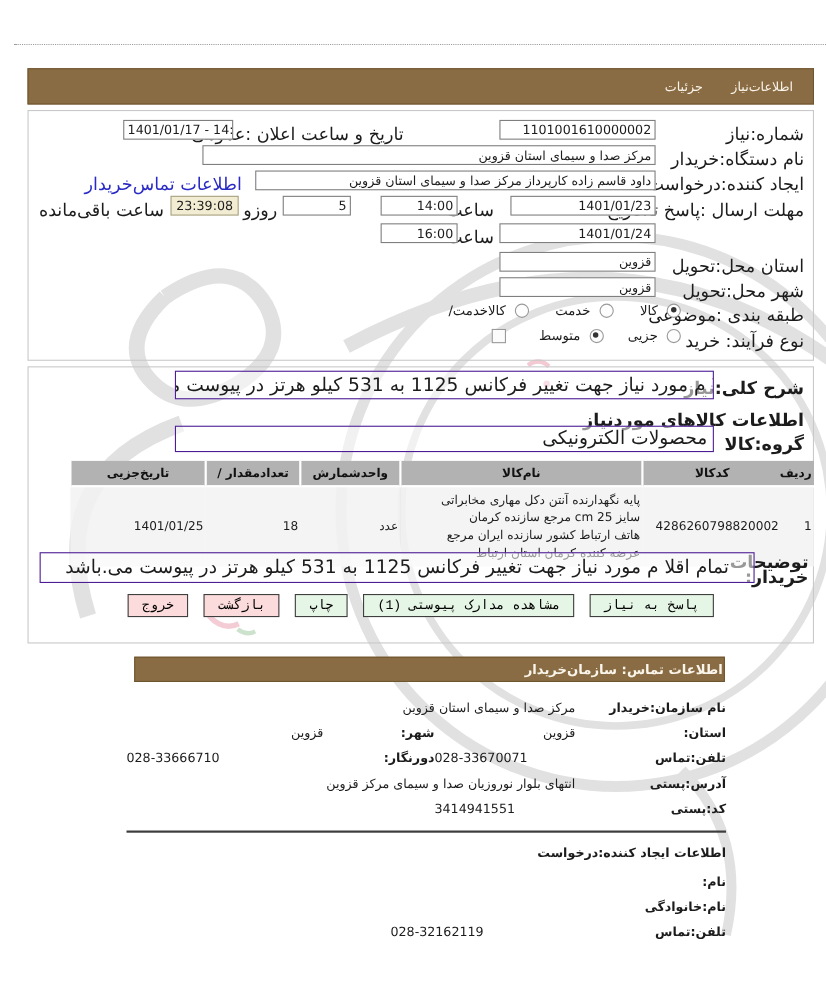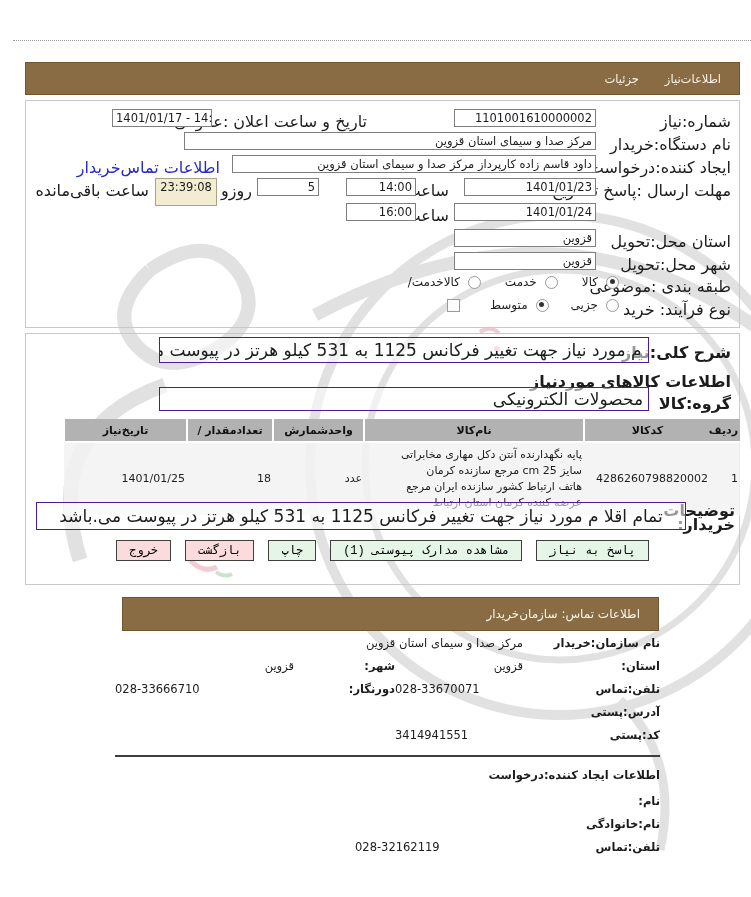--- a/index.html
+++ b/index.html
@@ -10,34 +10,34 @@
   }
   .bold{font-weight:bold}
   .ltr{direction:ltr;unicode-bidi:embed}
   
   .page-vline{position:absolute;left:5px;top:0;bottom:0;width:1px;background:#cfcfcf}
   .page-dotline{position:absolute;left:13px;right:0;top:40px;border-top:1px dotted #9a9a9a}
   
   .bar{position:absolute;background:#8a6c44;border:1px solid #6e5630;box-sizing:border-box;
        color:#faf5ea;display:flex;align-items:center}
   .bar1{left:25px;top:62px;width:715px;height:33px;padding-right:18px;gap:26px;font-size:11.5px}
-  .bar2{left:122px;top:597px;width:537px;height:34px;padding-right:18px;font-weight:normal;font-size:12px}
+  .bar2{left:122px;top:597px;width:537px;height:23px;padding-right:1px;font-weight:bold;font-size:12px}
   
   .section{position:absolute;border:1px solid #c9c9c9;box-sizing:border-box;background:transparent}
   .sec1{left:25px;top:100px;width:715px;height:228px}
   .sec2{left:25px;top:333px;width:715px;height:252px}
   
   .inp{position:absolute;height:18px;border:1px solid #7f7f7f;background:#fff;
        box-sizing:border-box;font-size:11.5px;line-height:16px;padding:0 3px;
        overflow:hidden;white-space:nowrap;text-align:right}
   .bigbox{position:absolute;border:1px solid #4c1d95;background:rgba(255,255,255,0.55);
        box-sizing:border-box;font-size:17px;display:flex;align-items:center;justify-content:center;
        overflow:hidden;white-space:nowrap}
   .lbl{position:absolute;white-space:nowrap;font-size:16px}
-  .countbox{position:absolute;height:28px;box-sizing:border-box;border:1px solid #a9a285;
+  .countbox{position:absolute;height:18px;box-sizing:border-box;border:1px solid #a9a285;
        background:#f2edd2;font-size:11.5px;line-height:16px;padding:0 4px;text-align:center}
   .link{color:#2a2ac4;cursor:pointer}
   
   .radio{display:inline-block;width:11px;height:11px;border:1px solid #9a9a9a;border-radius:50%;
        background:#fdfdfd;position:relative;vertical-align:-1px}
   .radio.sel::after{content:"";position:absolute;left:2.5px;top:2.5px;width:5px;height:5px;
        border-radius:50%;background:#333}
   .chk{display:inline-block;width:11px;height:11px;border:1px solid #9a9a9a;background:#fbfbfb;
        vertical-align:-1px}
   .optgroup{position:absolute;display:flex;align-items:center;gap:7px;font-size:12px}
@@ -170,21 +170,21 @@
           <col style="width:86px">
           <col style="width:123px">
       </colgroup>
       <thead>
         <tr>
           <th>ردیف</th>
           <th>کدکالا</th>
           <th>نام‌کالا</th>
           <th>واحدشمارش</th>
           <th>تعدادمقدار /</th>
-          <th>تاریخ‌نیاز</th>
+          <th>تاریخ‌جزیی</th>
         </tr>
       </thead>
       <tbody>
         <tr>
           <td>1</td>
           <td class="ltr">4286260798820002</td>
           <td class="name-cell">
             <div>پایه نگهدارنده آنتن دکل مهاری مخابراتی</div>
             <div>سایز 25 cm مرجع سازنده کرمان</div>
             <div>هاتف ارتباط کشور سازنده ایران مرجع</div>
@@ -225,20 +225,21 @@
       <span class="val2">قزوین</span>
     </div>
     <div class="crow" style="top:682px">
       <span class="bold">تلفن:تماس</span>
       <span class="val ltr">028-33670071</span>
       <span class="bold">دورنگار:</span>
       <span class="val2 ltr">028-33666710</span>
     </div>
     <div class="crow" style="top:705px">
       <span class="bold">آدرس:پستی</span>
+      <span class="val" style="grid-column:2 / span 3">انتهای بلوار نوروزیان صدا و سیمای مرکز قزوین</span>
     </div>
     <div class="crow" style="top:728px">
       <span class="bold">کد:پستی</span>
       <span class="val ltr">3414941551</span>
     </div>
   </div>
 
   <div class="hr-line" style="top:755px"></div>
 
   <div class="contact" style="top:0;height:0">

